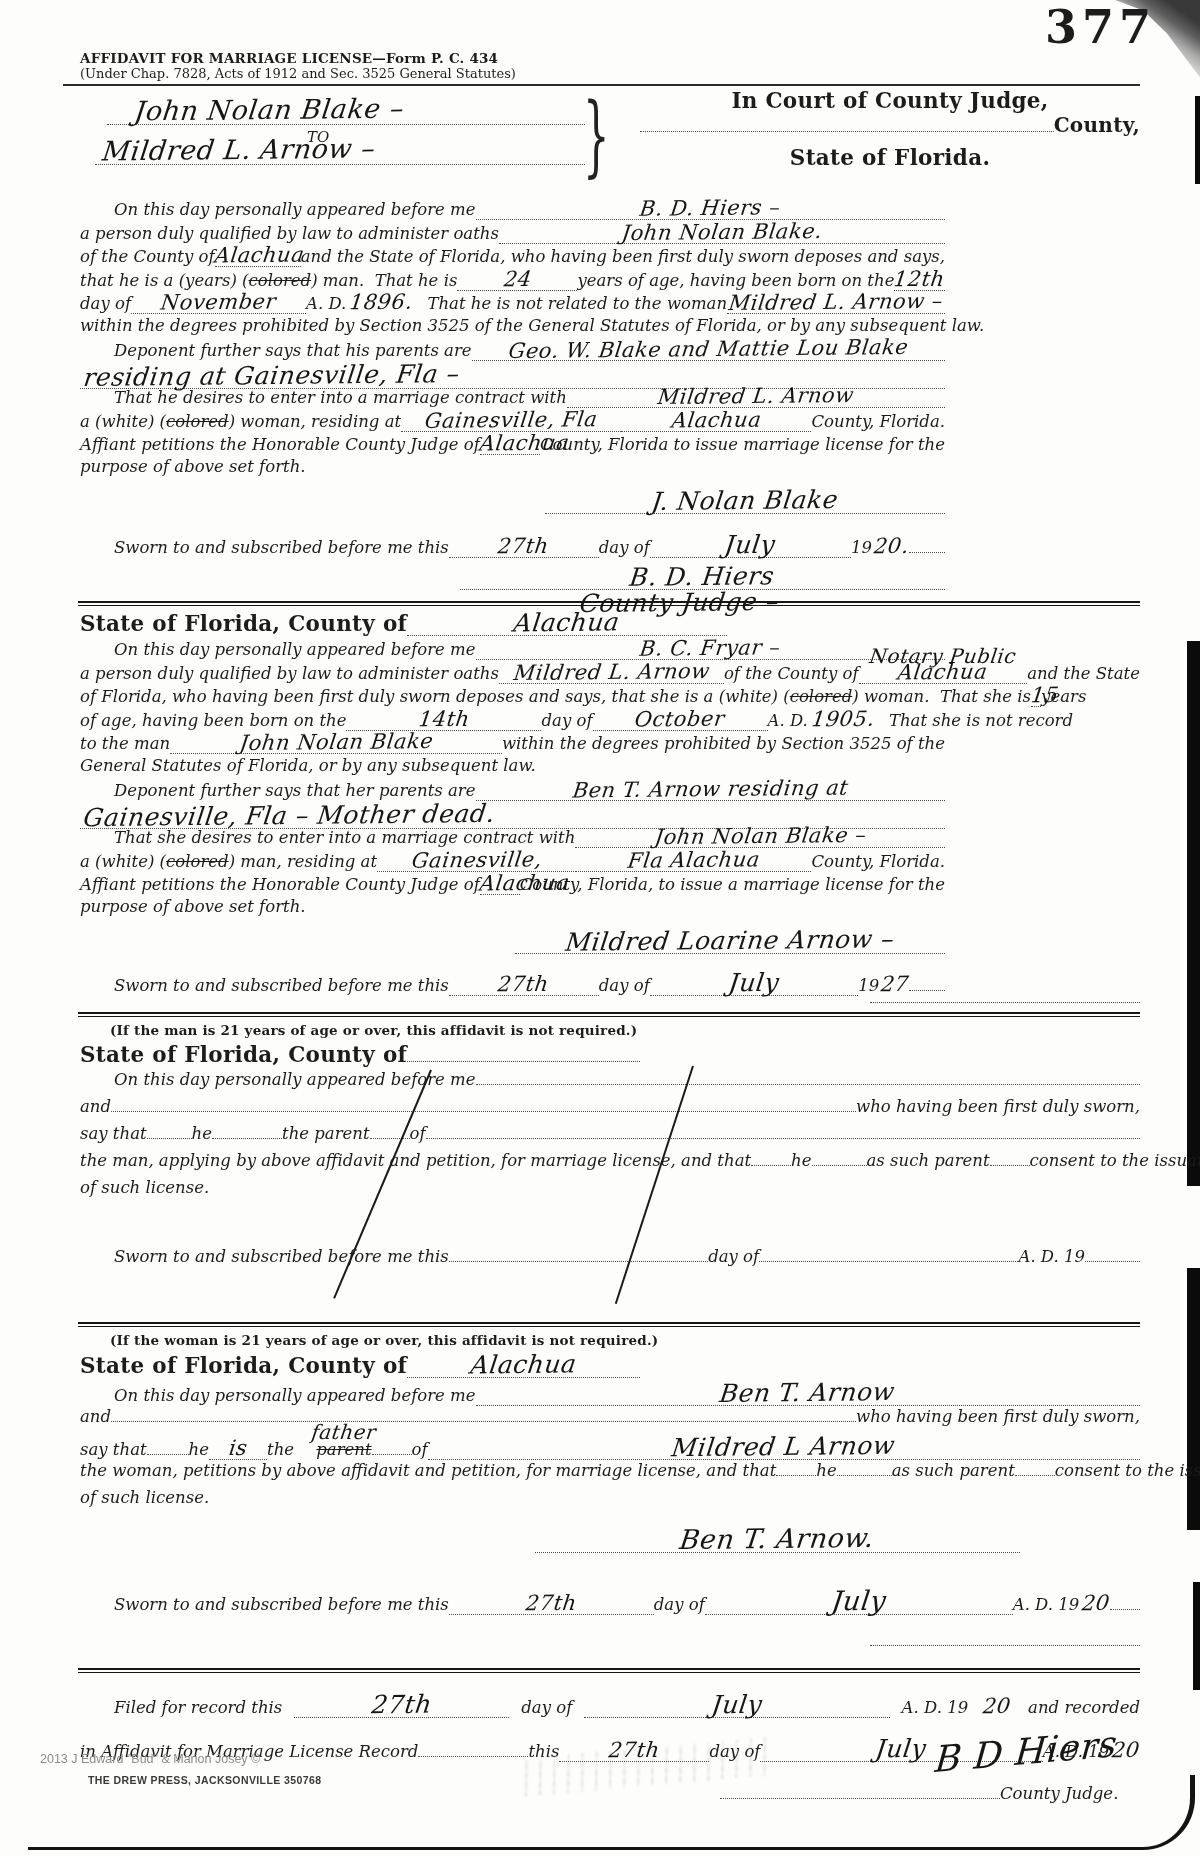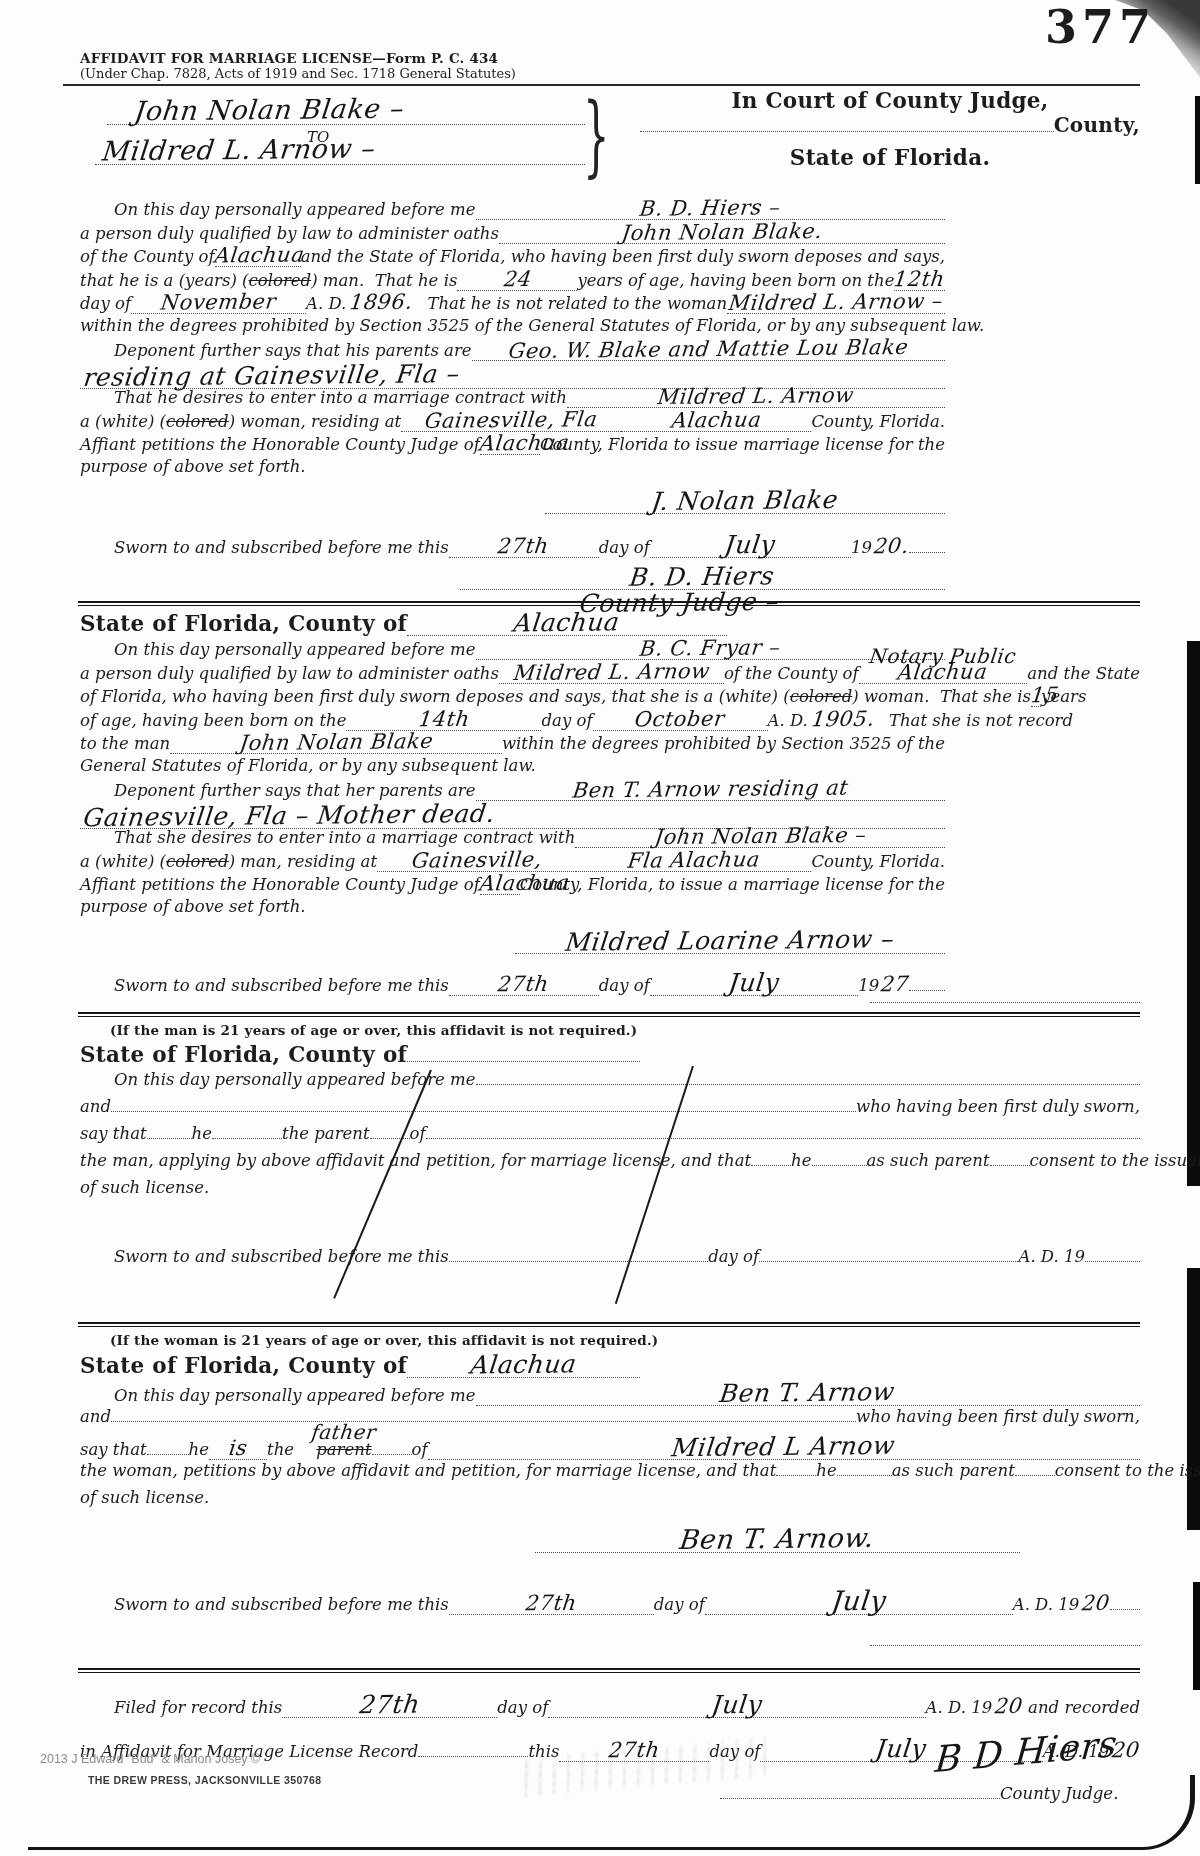--- a/index.html
+++ b/index.html
@@ -50,21 +50,21 @@
   <div class="smudge"></div>
   <div class="pagenum">377</div>
   <div class="bar" style="top:96px;height:88px;width:5px;"></div>
   <div class="bar" style="top:641px;height:545px;width:13px;"></div>
   <div class="bar" style="top:1268px;height:262px;width:13px;"></div>
   <div class="bar" style="top:1582px;height:108px;width:7px;"></div>
   <div class="pageedge"></div>
   <div class="ghost"></div>
 
   <div style="position:absolute;left:80px;top:50px;" class="note">AFFIDAVIT FOR MARRIAGE LICENSE—Form P. C. 434</div>
-  <div style="position:absolute;left:80px;top:66px;font-size:13px;">(Under Chap. 7828, Acts of 1919 and Sec. 1718 General Statutes)</div>
+  <div style="position:absolute;left:80px;top:66px;font-size:13px;">(Under Chap. 7828, Acts of 1912 and Sec. 3525 General Statutes)</div>
   <div class="hr-top"></div>
 
   <div style="position:absolute;left:640px;top:88px;width:500px;">
     <div class="gothic" style="text-align:center;">In Court of County Judge,</div>
     <div class="fl" style="height:30px;align-items:baseline;">
       <span class="blank" style="flex:1;"></span>
       <span class="gothic" style="font-size:20px;">County,</span>
     </div>
     <div class="gothic" style="text-align:center;margin-top:2px;">State of Florida.</div>
   </div>
@@ -359,21 +359,21 @@
     <div class="fl" style="height:10px;margin-top:26px;">
         <span style="flex:0 0 790px;"></span>
         <span class="blank" style="flex:1;"></span>
       </div>
   </div>
 
   <div class="rule" style="top:1668px;"></div>
 
   <div class="sec" style="top:1692px;width:1060px;">
     <span class="hw" style="position:absolute;left:855px;top:42px;font-size:36px;transform:rotate(-5deg) skewX(-10deg);z-index:4;">B D Hiers</span>
-    <div class="fl" style="height:28px;">
+    <div class="fl" style="height:28px;gap:12px;">
         <span class="pt ind">Filed for record this</span>
         <span class="blank" style="flex:0 0 215px;"><span class="hw lg">27th</span></span>
         <span class="pt">day of</span>
         <span class="blank" style="flex:1;"><span class="hw lg">July</span></span>
         <span class="pt">A. D. 19</span>
         <span class="hw" style="margin-left:3px;">20</span>
         <span class="pt"> and recorded</span>
       </div>
     <div class="fl" style="height:28px;margin-top:16px;">
         <span class="pt">in Affidavit for Marriage License Record</span>

